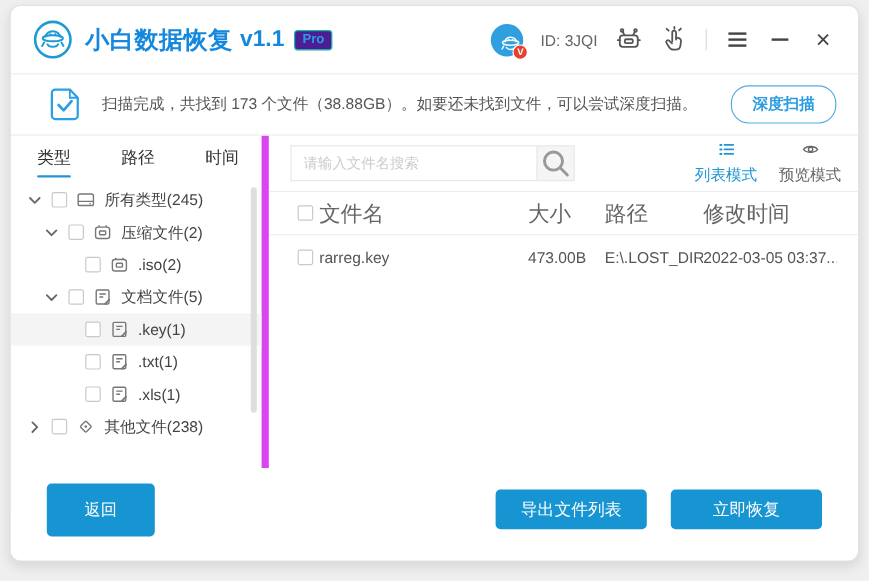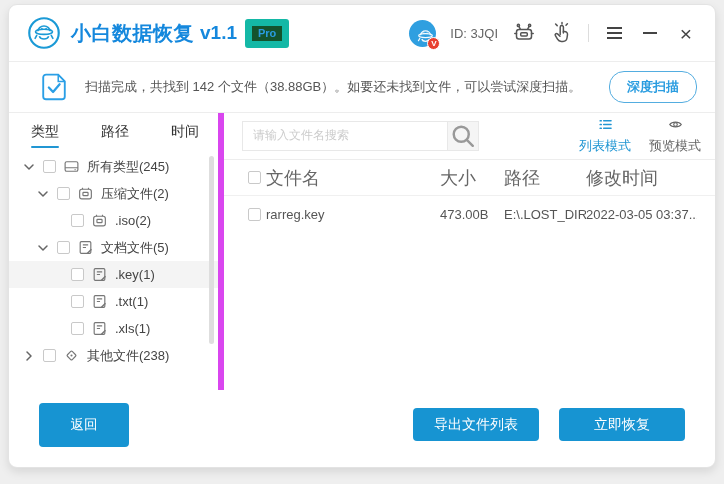--- a/index.html
+++ b/index.html
@@ -11,21 +11,21 @@
     background:#fff; border:1px solid #e3e3e3; border-radius:9px;
     box-shadow:0 4px 10px rgba(0,0,0,.10);
     display:flex; flex-direction:column; overflow:hidden;
   }
 
   
   .titlebar { height:57px; flex:0 0 57px; display:flex; align-items:center; padding:16px 18px; border-bottom:1px solid #ededed; }
   .logo { width:34px; height:34px; color:#1b9ad6; }
   .app-title { margin-left:10px; font-size:20px; font-weight:700; color:#1588dd; letter-spacing:.5px; }
   .app-version { margin-left:6px; font-size:19px; font-weight:700; color:#1588dd; }
-  .pro-badge { margin-left:8px; font-size:11px; color:#2a9ce0; border:7px solid #14b8a6; background:#14532d; border-radius:3px; padding:1px 6px 2px; font-weight:700; }
+  .pro-badge { margin-left:8px; font-size:11px; color:#2a9ce0; border:1px solid #14b8a6; background:#4c1d95; border-radius:3px; padding:1px 6px 2px; font-weight:700; }
   .tb-right { margin-left:auto; display:flex; align-items:center; gap:14px; }
   .avatar { position:relative; width:27px; height:27px; border-radius:50%; background:#2f9fe0; flex:0 0 27px; }
   .avatar svg { position:absolute; inset:3px; color:rgba(255,255,255,.95); }
   .avatar-badge { position:absolute; right:-4px; bottom:-3px; width:13px; height:13px; border-radius:50%; background:#e8402f; border:1.5px solid #fff; color:#fff; font-size:8px; font-weight:700; display:flex; align-items:center; justify-content:center; }
   .user-id { font-size:13px; color:#666; }
   .tb-icon { width:24px; height:24px; color:#555; cursor:pointer; }
   .tb-sep { width:1px; height:18px; background:#ddd; }
   .win-btn { width:22px; height:22px; display:flex; align-items:center; justify-content:center; cursor:pointer; color:#444; }
   .menu-lines { display:flex; flex-direction:column; gap:3.5px; }
   .menu-lines i { display:block; width:15px; height:1.8px; background:#444; }
@@ -55,21 +55,21 @@
   .lvl1 .caret { margin-left:26px; }
   .lvl2 .caret { margin-left:40px; }
   .cb { width:13px; height:13px; border:1px solid #c9c9c9; border-radius:2px; background:#fff; margin-left:6px; flex:0 0 13px; cursor:pointer; }
   .ticon { width:17px; height:17px; color:#777; margin-left:7px; flex:0 0 17px; }
   .tlabel { margin-left:7px; font-size:13px; color:#444; white-space:nowrap; }
   .tree-scrollbar { position:absolute; right:4px; top:5px; width:5px; height:188px; border-radius:3px; background:#dedede; }
 
   .main { flex:1; display:flex; flex-direction:column; overflow:hidden; }
   .toolbar { height:47px; flex:0 0 47px; display:flex; align-items:center; padding:0 14px 0 18px; border-bottom:1px solid #ededed; }
   .search-wrap { display:flex; align-items:stretch; height:30px; }
-  .search-input { width:205px; border:1px solid #e8e8e8; border-right:none; padding:0 10px; font-size:12px; color:#333; outline:none; font-family:Liberation Mono, monospace; }
+  .search-input { width:205px; border:1px solid #e8e8e8; border-right:none; padding:0 10px; font-size:12px; color:#333; outline:none; font-family:Liberation Sans, sans-serif; }
   .search-input::placeholder { color:#ccc; }
   .search-btn { width:32px; background:#f5f5f5; border:1px solid #e8e8e8; display:flex; align-items:center; justify-content:center; color:#999; cursor:pointer; }
   .search-btn svg { width:15px; height:15px; }
   .mode-toggles { margin-left:auto; display:flex; align-items:center; gap:18px; }
   .mode { display:flex; align-items:center; gap:5px; font-size:13px; cursor:pointer;flex-direction:column; }
   .mode.active { color:#2196d3; }
   .mode.inactive { color:#666; }
   .mode svg { width:15px; height:15px; }
 
   .table { flex:1; display:flex; flex-direction:column; overflow:hidden; }
@@ -229,21 +229,21 @@
         </span>
     </div>
   </div>
 
   <div class="statusbar">
     <span class="status-icon">
         <svg class="ic">
           <use href="#sym-doccheck"></use>
         </svg>
       </span>
-    <span class="status-text">扫描完成，共找到 142 个文件（38.88GB）。如要还未找到文件，可以尝试深度扫描。</span>
+    <span class="status-text">扫描完成，共找到 173 个文件（38.88GB）。如要还未找到文件，可以尝试深度扫描。</span>
     <button class="deep-scan-btn">深度扫描</button>
   </div>
 
   <div class="body">
 
     <div class="sidebar">
       <div class="tabs">
         <span class="tab active">类型</span>
         <span class="tab">路径</span>
         <span class="tab">时间</span>

